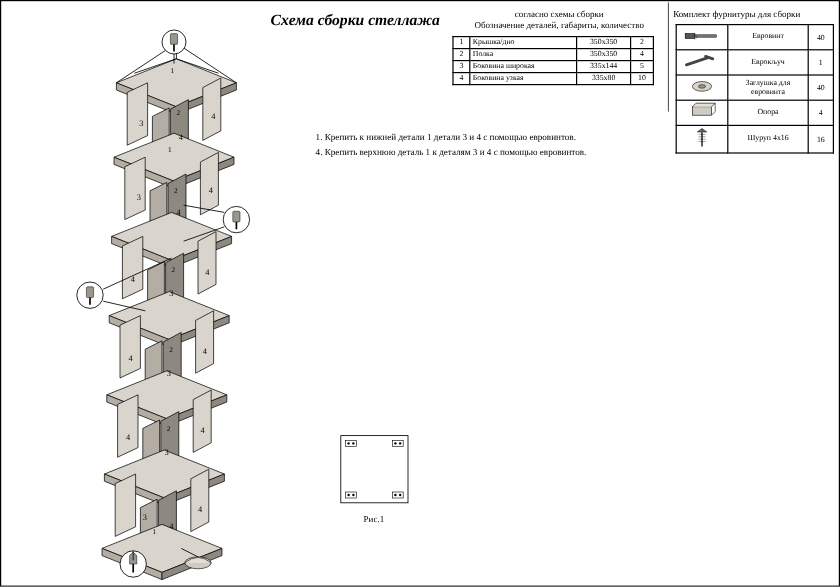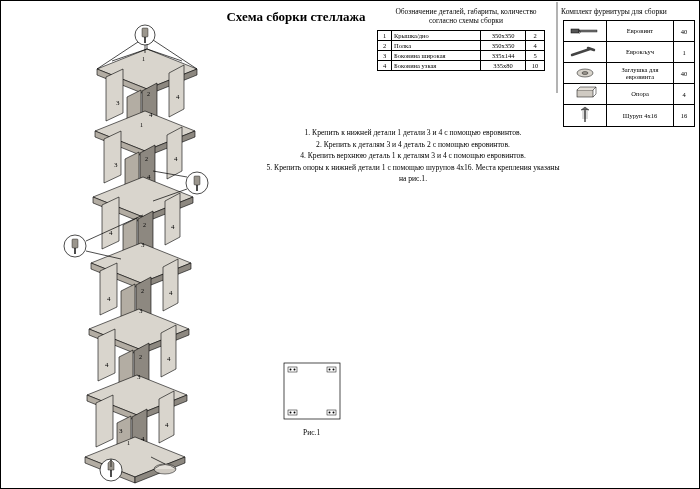--- a/index.html
+++ b/index.html
@@ -1,39 +1,39 @@
 <!DOCTYPE html>
 <html><head>
 <meta charset="utf-8">
 <style>
   html,body{margin:0;padding:0;background:#fff;}
   body{width:700px;height:489px;font-family:"Liberation Serif",serif;color:#000;}
   #page{position:relative;width:700px;height:489px;border:1px solid #000;box-sizing:border-box;overflow:hidden;}
 
-  .title{position:absolute;left:180px;top:8px;width:230px;text-align:center;font-size:13px;font-weight:bold;}
+  .title{position:absolute;left:180px;top:8px;width:230px;text-align:center;font-size:13px;font-weight:bold;font-style:italic;}
 
   
   .parts-head{position:absolute;left:376px;top:6px;width:178px;text-align:center;font-size:7.5px;line-height:1.25;}
   table.parts{position:absolute;left:376px;top:29px;border-collapse:collapse;font-size:6.5px;}
   table.parts td{border:1px solid #000;padding:0 2px;height:9px;line-height:9px;}
   .c-num{width:9px;text-align:center;}
   .c-name{width:84px;}
   .c-dim{width:40px;text-align:center;}
   .c-qty{width:14px;text-align:center;}
 
   
   .fit-head{position:absolute;left:560px;top:6px;width:132px;text-align:left;font-size:7.5px;}
   table.fit{position:absolute;left:562px;top:19px;border-collapse:collapse;font-size:6.5px;}
   table.fit td{border:1px solid #000;padding:0 2px;}
   .f-ico{width:38px;height:20px;text-align:center;vertical-align:middle;}
   .f-name{width:62px;text-align:center;vertical-align:middle;line-height:1.1;}
   .f-qty{width:16px;text-align:center;vertical-align:middle;}
 
   
-  .instr{position:absolute;left:262px;top:126px;width:300px;font-size:7.6px;line-height:1.52;text-align:center;}
+  .instr{position:absolute;left:262px;top:108px;width:300px;font-size:7.6px;line-height:1.52;}
 
   
   .det-label{position:absolute;left:287px;top:385px;font-size:7.5px;}
   .fig-label{position:absolute;left:302px;top:427px;font-size:7.5px;}
 
   
   svg.layer{position:absolute;left:0;top:0;width:700px;height:489px;}
   .stroke{fill:none;stroke:#000;stroke-width:0.7;}
   .panel-l{fill:#d9d5cd;stroke:#000;stroke-width:0.6;}
   .panel-d{fill:#8d8880;stroke:#000;stroke-width:0.6;}
@@ -42,22 +42,22 @@
   .numsm{font-family:"Liberation Serif",serif;font-size:6px;fill:#000;}
 </style>
 </head>
 <body>
 
 <div id="page">
 
   <div class="title">Схема сборки стеллажа</div>
 
   <div class="parts-head">
+    <div>согласно схемы сборки</div>
     <div>Обозначение деталей, габариты, количество</div>
-    <div>согласно схемы сборки</div>
   </div>
   <table class="parts">
     <tbody>
       <tr>
         <td class="c-num">1</td>
         <td class="c-name">Крышка/дно</td>
         <td class="c-dim">350x350</td>
         <td class="c-qty">2</td>
       </tr>
       <tr>
@@ -135,23 +135,21 @@
           </svg>
         </td>
         <td class="f-name">Шуруп 4х16</td>
         <td class="f-qty">16</td>
       </tr>
     </tbody>
   </table>
 
   <div class="instr">
     <div>1. Крепить к нижней детали 1 детали 3 и 4 с помощью евровинтов.</div>
-    <div>2. Крепить к деталям 3 и 4 деталь 2 с помощью евровинтов.</div>
     <div>4. Крепить верхнюю деталь 1 к деталям 3 и 4 с помощью евровинтов.</div>
-    <div>5. Крепить опоры к нижней детали 1 с помощью шурупов 4х16. Места крепления указаны на рис.1.</div>
   </div>
 
   <div class="det-label">дет.1</div>
   <div class="fig-label">Рис.1</div>
 
   <svg class="layer" viewBox="0 0 700 489">
 
     <g>
       <polygon class="panel-l" points="96,68 146,48 196,68 146,88"></polygon>
       <polygon class="panel-m" points="96,68 146,88 146,94 96,74"></polygon>

